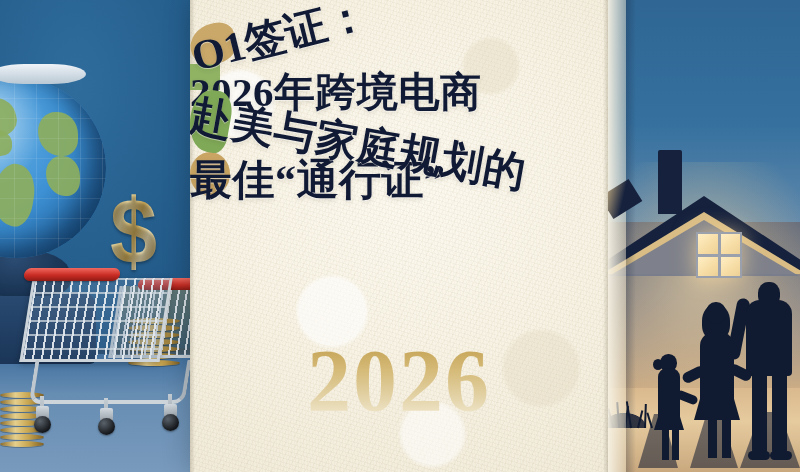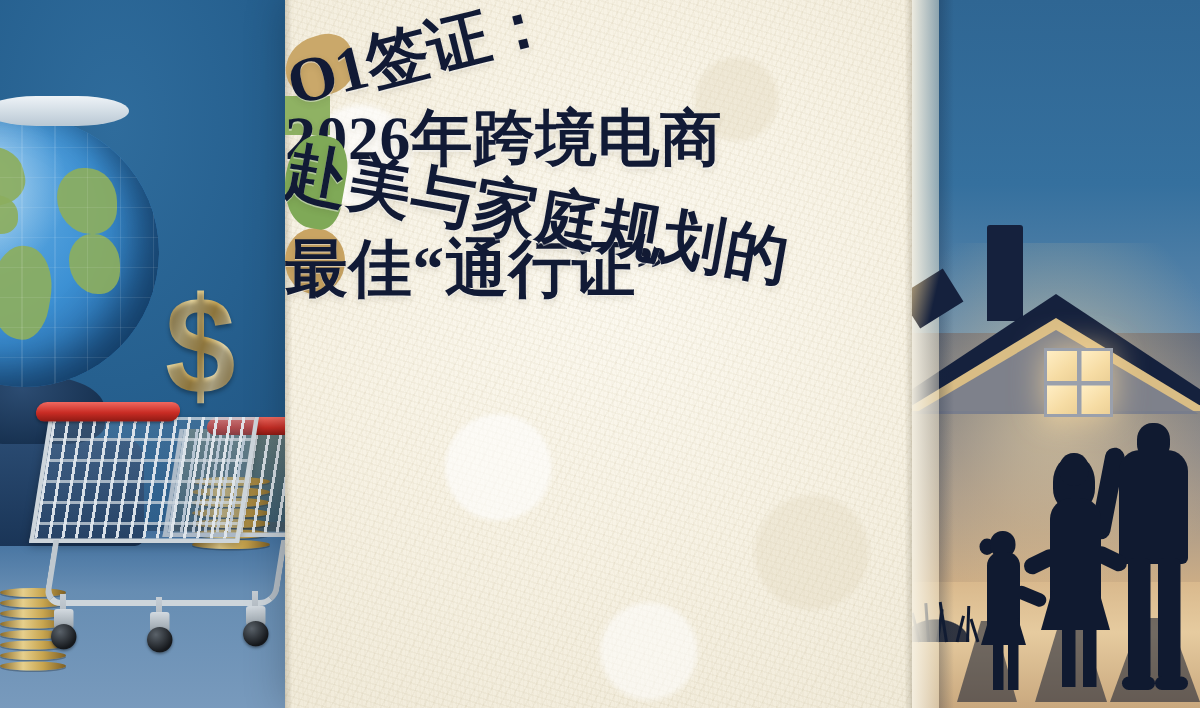--- a/index.html
+++ b/index.html
@@ -366,20 +366,21 @@
     <div class="edge-l"></div>
     <div class="edge-r"></div>
 
     <div class="headline">
       <span class="ln l1">O1签证：</span>
       <span class="ln l2">2026年跨境电商</span>
       <span class="ln l3">赴美与家庭规划的</span>
       <span class="ln l4">最佳“通行证”</span>
     </div>
 
+    <div class="year">2026</div>
   </div>
 
   <div class="panel-right">
     <div class="pr-wall"></div>
     <div class="pr-glow"></div>
 
     <div class="chimney"></div>
     <div class="roof"></div>
     <div class="roof-gold"></div>
     <div class="roof-in"></div>

